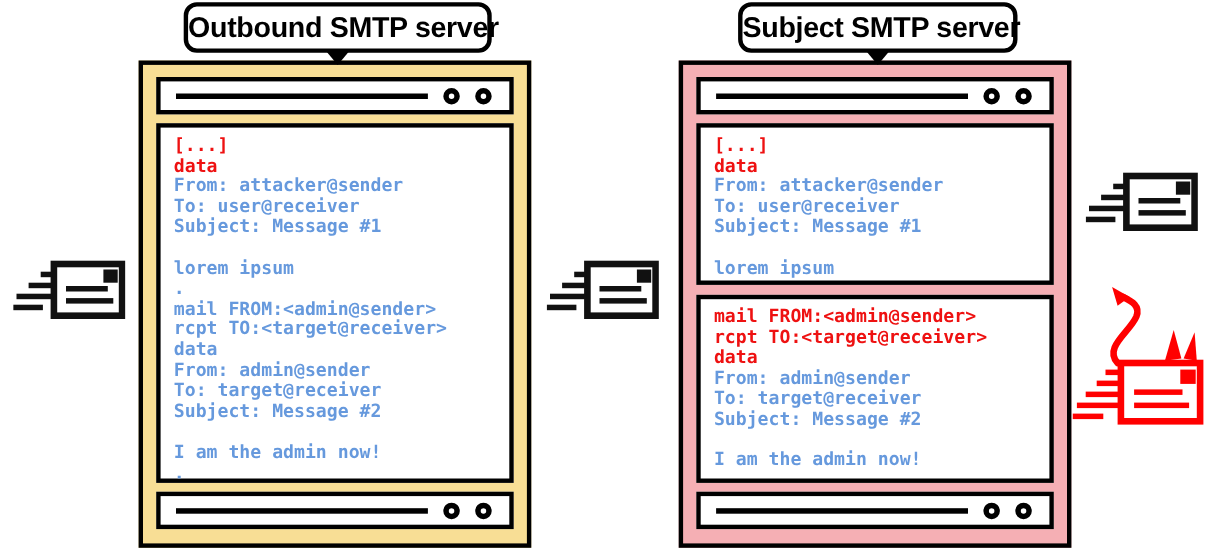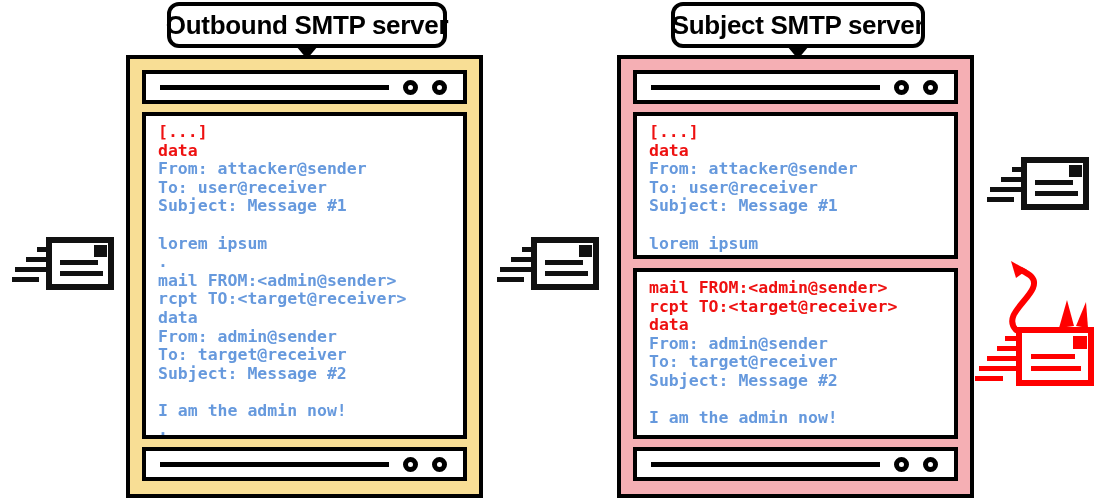--- a/index.html
+++ b/index.html
@@ -16,21 +16,20 @@
   }
 
   
   .title-box {
     position: absolute;
     background: #ffffff;
     border: 4px solid #000000;
     border-radius: 12px;
     display: flex;
     align-items: center;
-    justify-content: center;
     box-sizing: border-box;
     font-family: "Liberation Sans", sans-serif;
     font-weight: bold;
     color: #000000;
     white-space: nowrap;
     z-index: 6;
   }
   .title-box .title-text {
     font-size: 26px;
     line-height: 1;

